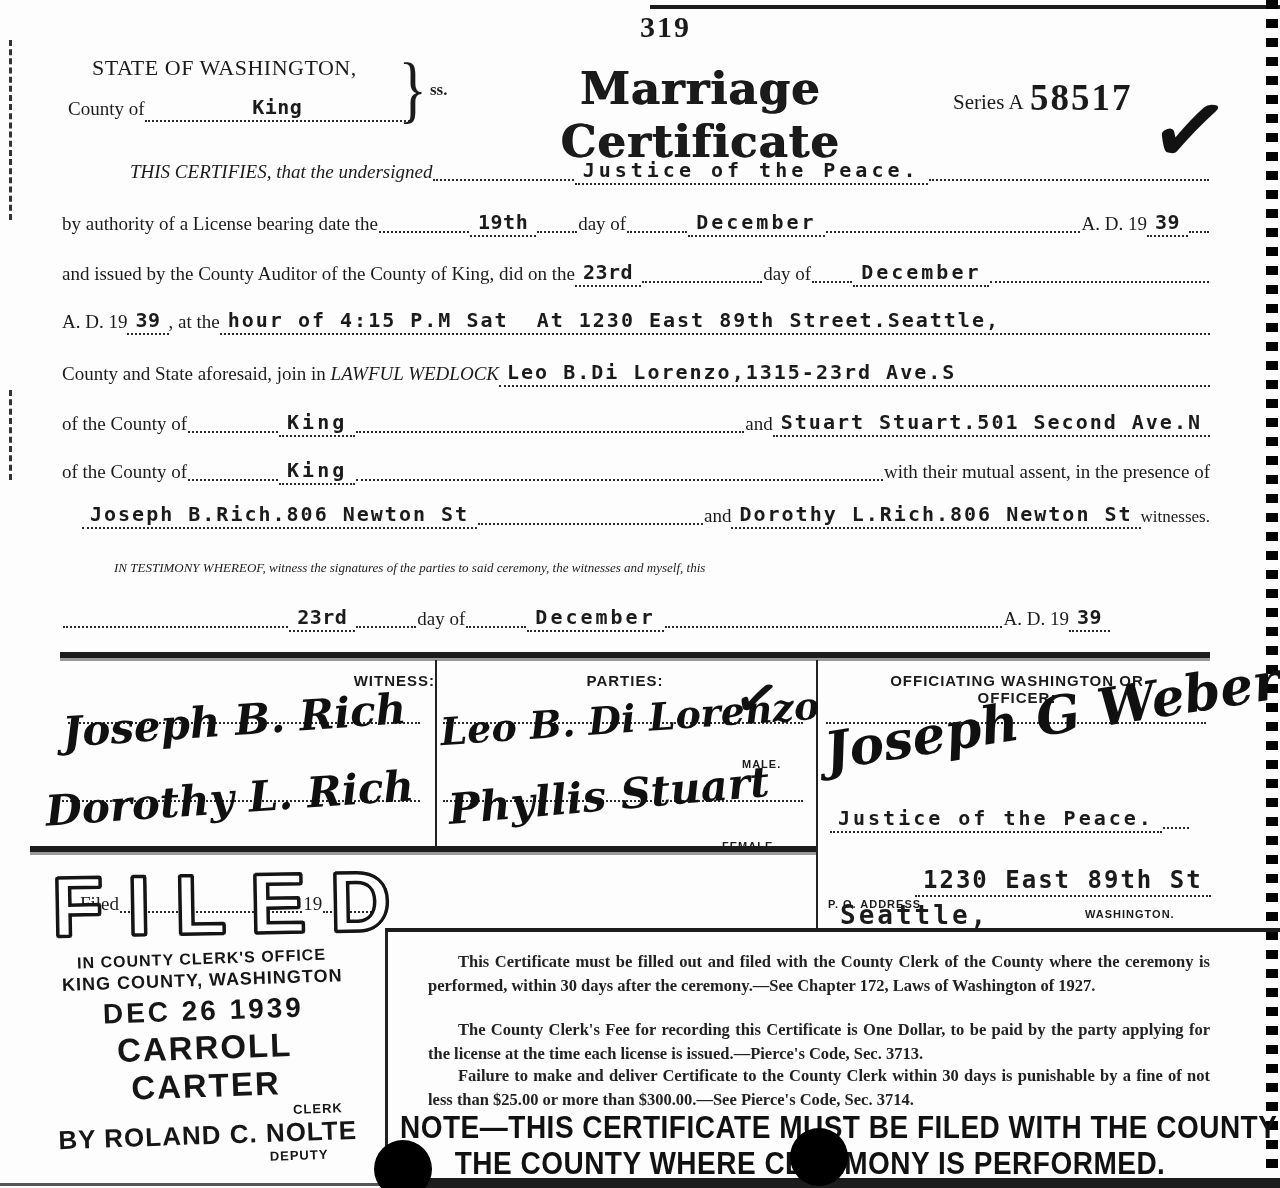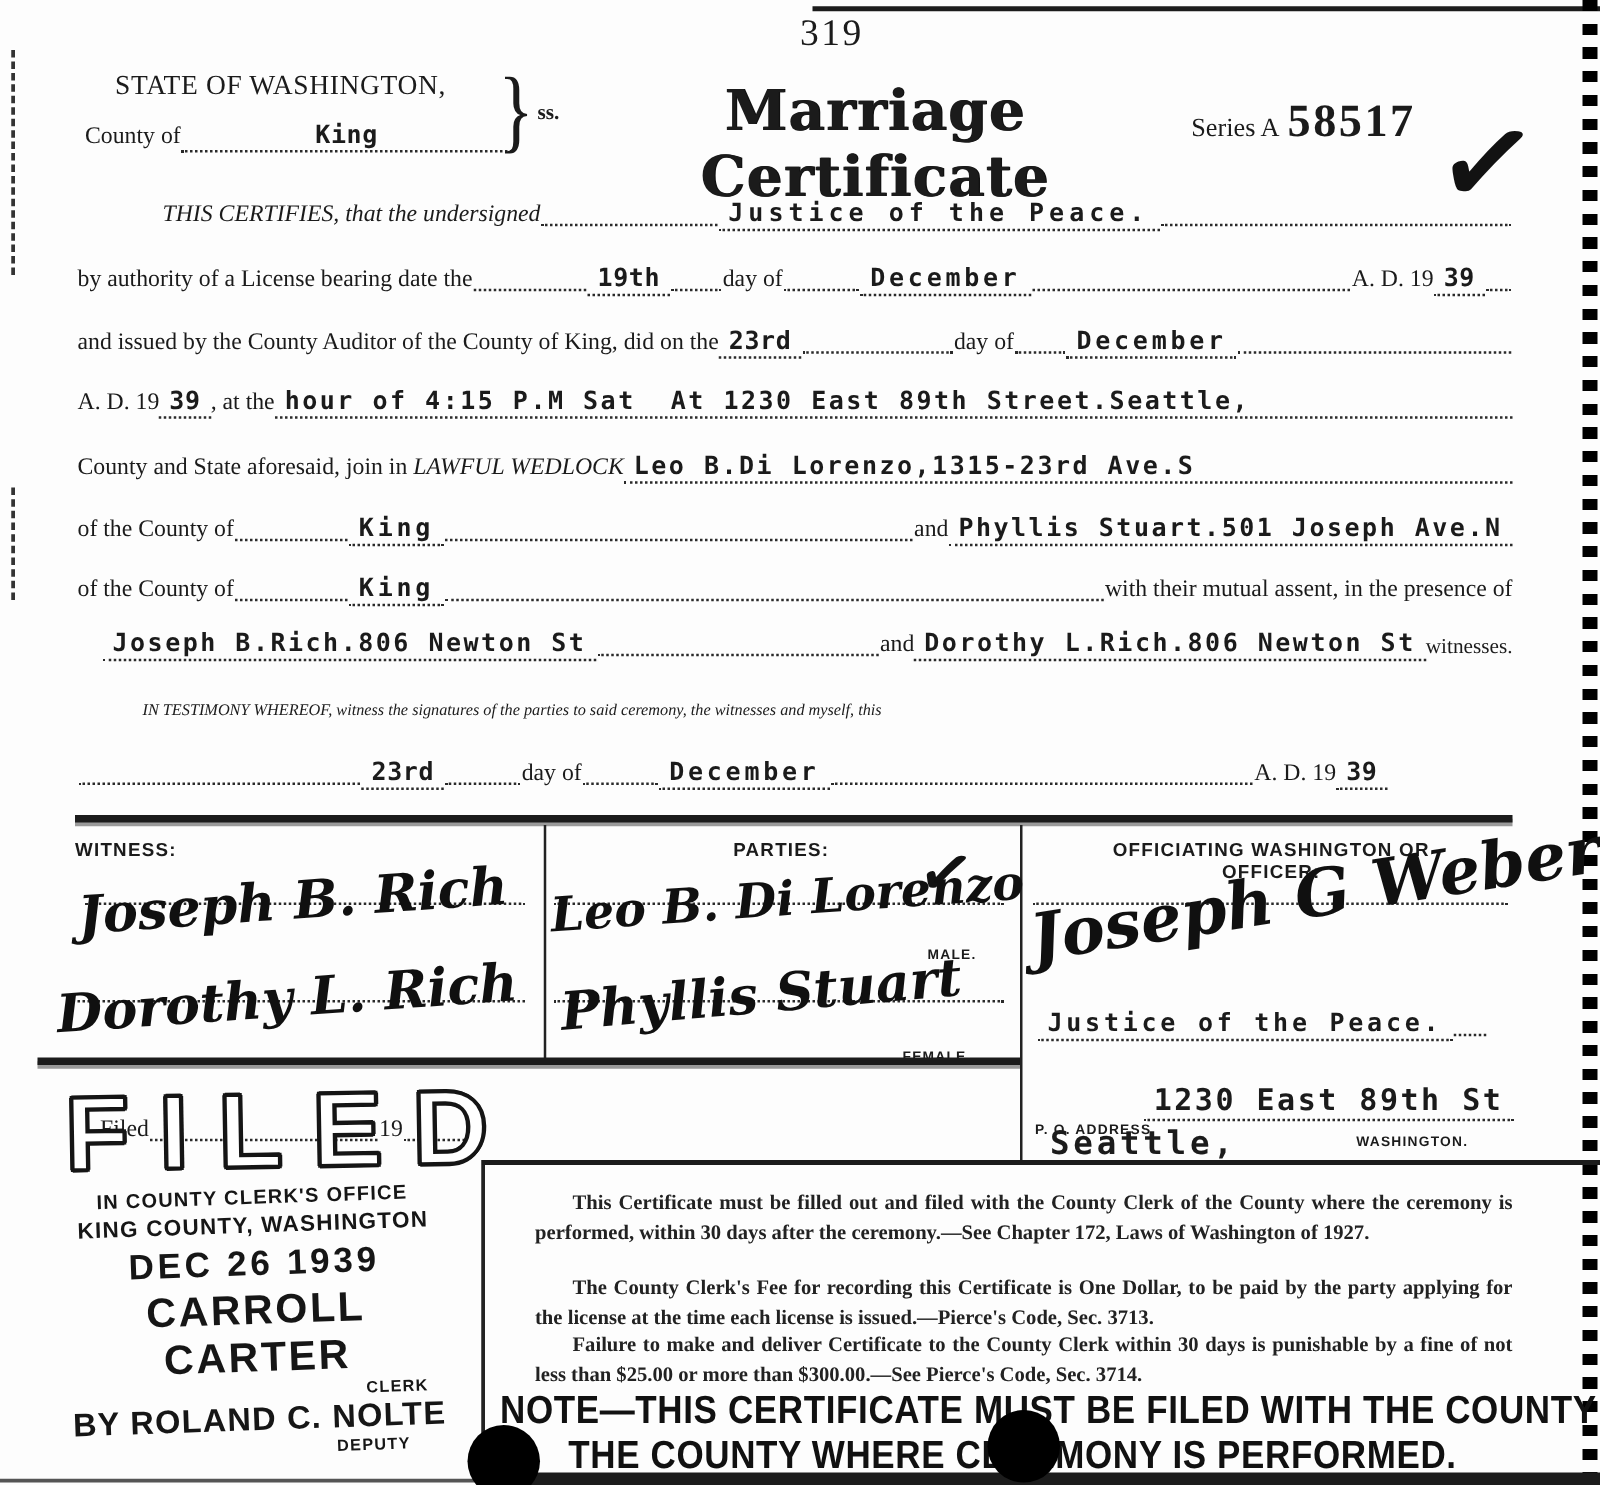--- a/index.html
+++ b/index.html
@@ -39,21 +39,21 @@
 </head>
 <body>
 
 <div id="page">
 
   <div class="rule" style="left:650px;top:5px;right:0;height:4px"></div>
   <div class="dashedge"></div>
   <div class="abs" style="left:9px;top:40px;height:180px;border-left:3px dashed #333"></div>
   <div class="abs" style="left:9px;top:390px;height:90px;border-left:3px dashed #333"></div>
 
-  <div class="abs" style="left:640px;top:10px;font-size:30px;font-weight:400;letter-spacing:2px">319</div>
+  <div class="abs" style="left:640px;top:10px;font-size:30px;font-weight:700;letter-spacing:2px">319</div>
 
   <div class="abs" style="left:92px;top:55px;font-size:22px;letter-spacing:.5px">STATE OF WASHINGTON,</div>
   <div class="row" style="left:68px;right:870px;top:95px">
     <span class="lbl">County of</span>
     <span class="typed" style="flex:1;text-align:center">King</span>
   </div>
   <div class="abs" style="left:395px;top:52px;font-size:74px;font-weight:400;line-height:1;transform:scaleX(.8)">}</div>
   <div class="abs" style="left:430px;top:80px;font-size:17px;font-weight:700">ss.</div>
 
   <div class="abs" style="left:470px;top:62px;width:460px;text-align:center;font-family:'DejaVu Serif',serif;
@@ -105,21 +105,21 @@
     <span class="lbl"><span>County and State aforesaid, join in </span><i>LAWFUL WEDLOCK</i></span>
     <span class="typed" style="flex:1;letter-spacing:2px">Leo B.Di Lorenzo,1315-23rd Ave.S</span>
   </div>
 
   <div class="row" style="top:410px">
     <span class="lbl">of the County of</span>
     <span class="lead w90"></span>
     <span class="typed" style="letter-spacing:3px">King</span>
     <span class="lead f2"></span>
     <span class="lbl">and</span>
-    <span class="typed" style="letter-spacing:2px">Phyllis Stuart.501 Joseph Ave.N</span>
+    <span class="typed" style="letter-spacing:2px">Stuart Stuart.501 Second Ave.N</span>
   </div>
 
   <div class="row" style="top:458px">
     <span class="lbl">of the County of</span>
     <span class="lead w90"></span>
     <span class="typed" style="letter-spacing:3px">King</span>
     <span class="lead f3"></span>
     <span class="lbl">with their mutual assent, in the presence of</span>
   </div>
 
@@ -142,21 +142,21 @@
     <span class="typed" style="letter-spacing:3px">December</span>
     <span class="lead f3"></span>
     <span class="lbl">A. D. 19</span>
     <span class="typed">39</span>
   </div>
 
   <div class="rule soft" style="left:60px;top:652px;width:1150px;height:6px"></div>
   <div class="vline" style="left:435px;top:660px;height:192px"></div>
   <div class="vline" style="left:816px;top:660px;height:272px"></div>
 
-  <div class="abs hdr-small" style="left:60px;top:672px;width:375px;text-align:left">WITNESS:</div>
+  <div class="abs hdr-small" style="left:60px;top:672px;width:375px;text-align:right">WITNESS:</div>
   <div class="abs hdr-small" style="left:435px;top:672px;width:380px;text-align:center">PARTIES:</div>
   <div class="abs hdr-small" style="left:822px;top:672px;width:390px;text-align:center">
     <div>OFFICIATING WASHINGTON OR</div>
     <div>OFFICER:</div>
   </div>
 
   <div class="abs check" style="left:735px;top:668px;font-size:52px;transform:rotate(10deg)">✓</div>
 
   <div class="sigline" style="left:68px;top:722px;width:352px"></div>
   <div class="sigline" style="left:443px;top:722px;width:360px"></div>

